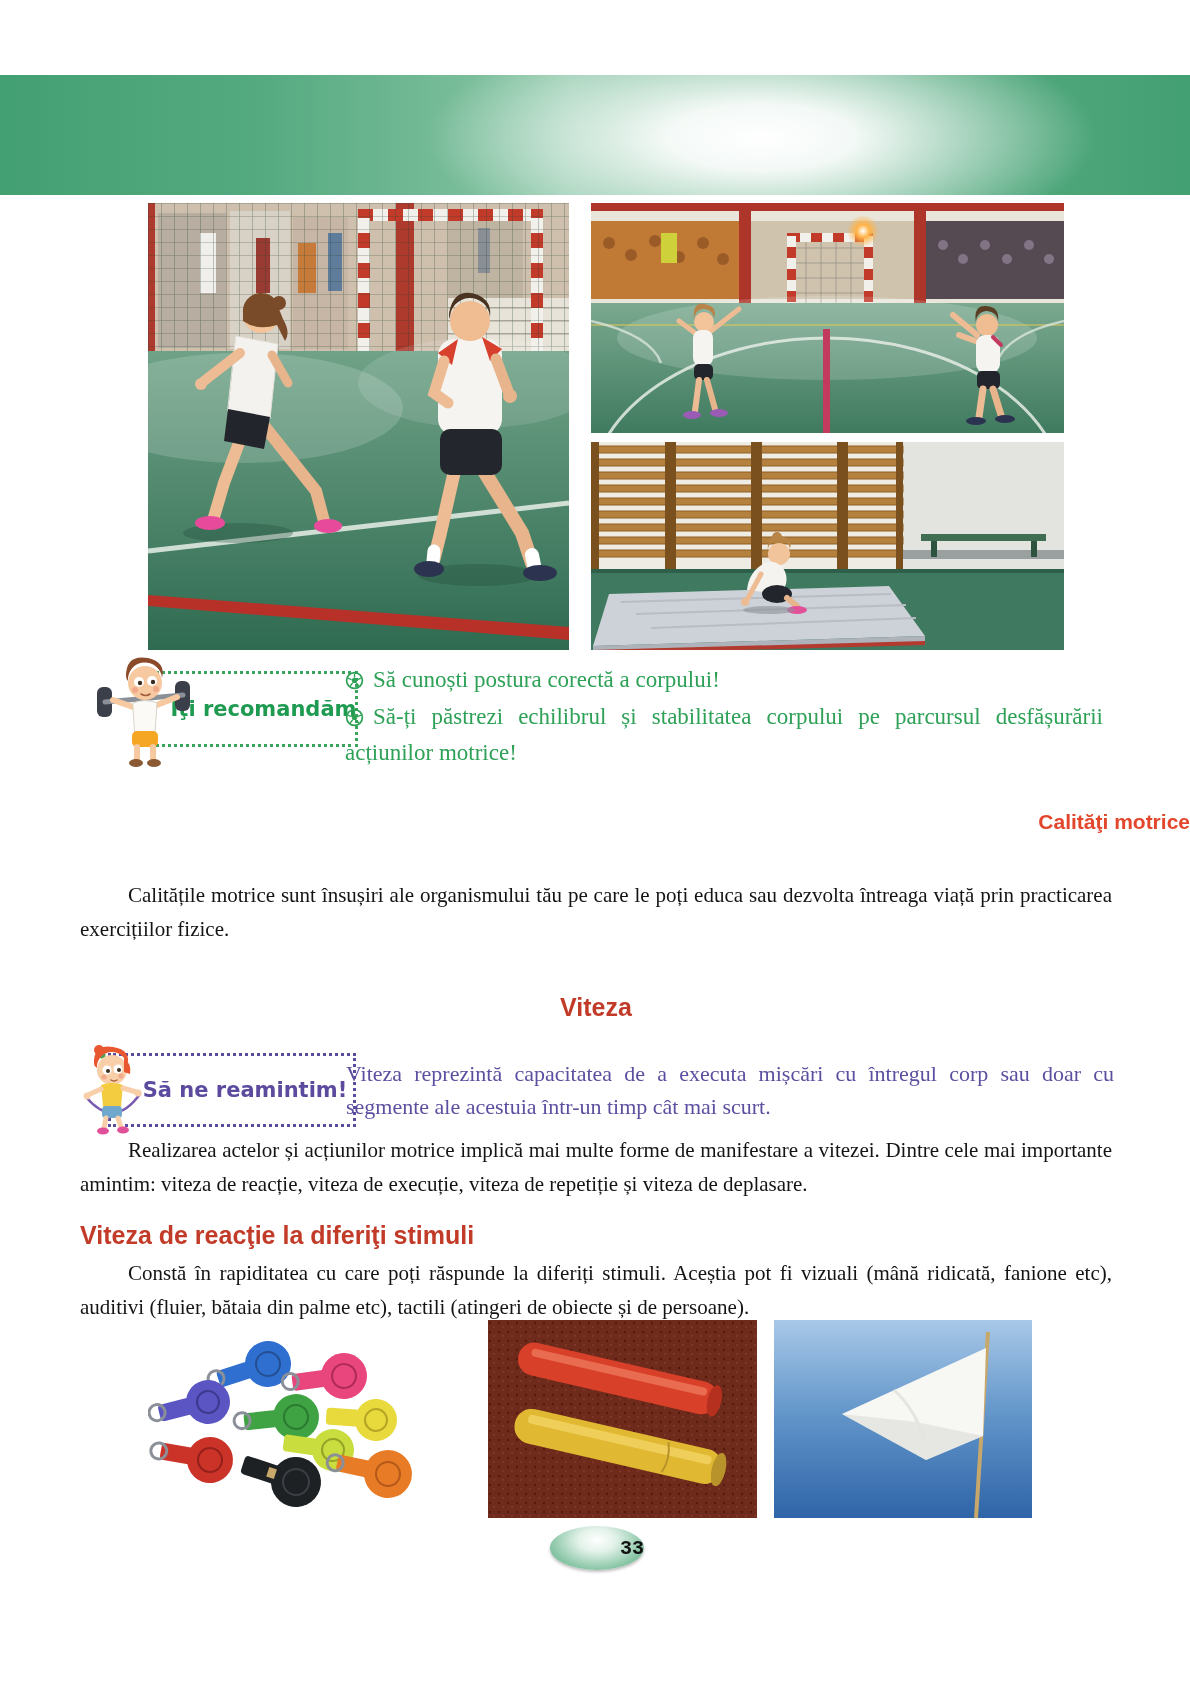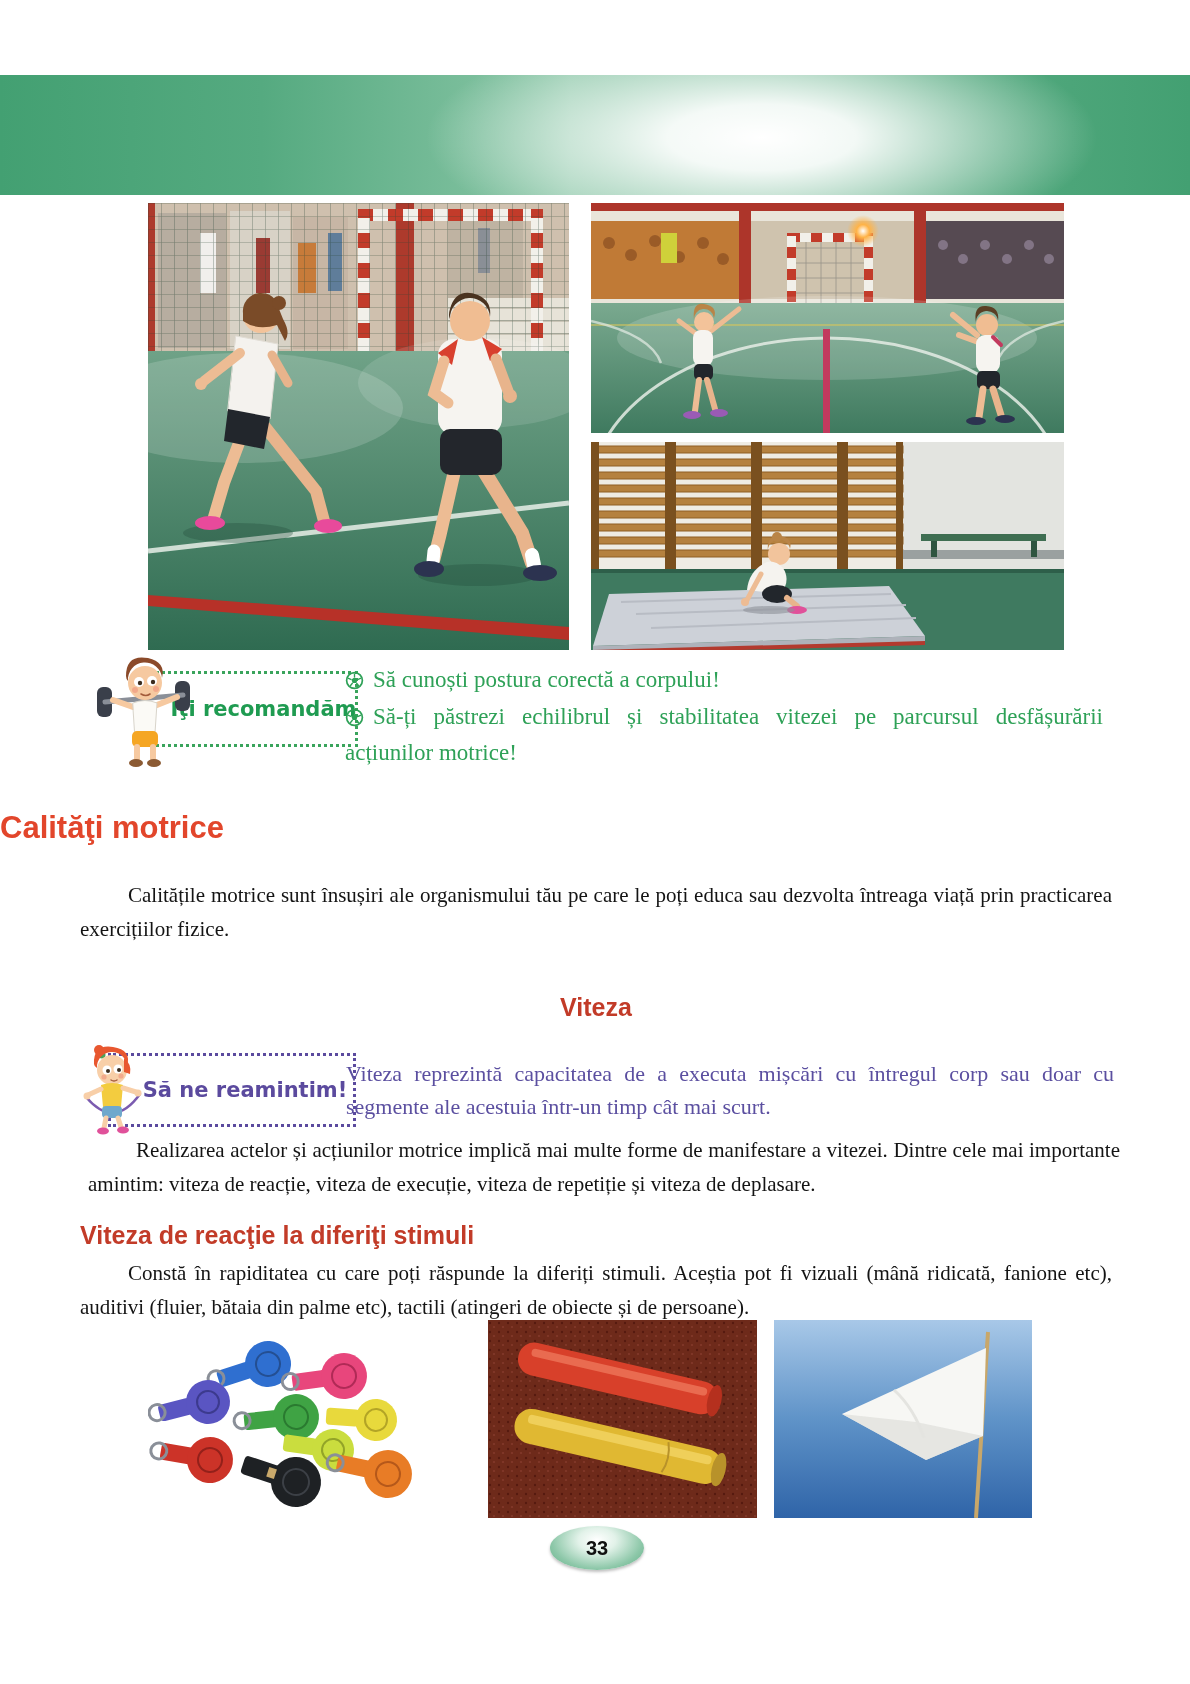--- a/index.html
+++ b/index.html
@@ -41,49 +41,49 @@
   #girl-mascot{left:74px;top:1042px;width:80px;height:95px;}
   
   #recommend-list{
     position:absolute;left:345px;top:662px;width:770px;
     color:#2ea157;font-size:23px;line-height:36px;text-align:justify;
   }
   .rec-item{margin:0 12px 1px 0;}
   .soccer-icon{display:inline-block;width:19px;height:19px;vertical-align:-3px;margin-right:9px;}
   
   .h-main{
-    position:absolute;left:0;top:810px;width:1190px;text-align:left;
-    font-family:"Liberation Sans", sans-serif;font-weight:bold;font-size:31px;color:#e2462b;
+    position:absolute;left:0;top:810px;width:1190px;text-align:right;
+    font-family:"Liberation Sans", sans-serif;font-weight:bold;font-size:21px;color:#e2462b;
   }
   .h-sub{
     position:absolute;left:80px;width:1032px;
     font-family:"Liberation Sans", sans-serif;font-weight:bold;font-size:25px;color:#c23b28;
   }
   #h-viteza{top:993px;text-align:center;}
   #h-reactie{top:1221px;}
   
   .para{
     position:absolute;left:80px;width:1032px;color:#141414;
     font-size:21px;line-height:34px;text-align:justify;text-indent:48px;
   }
   #para-intro{top:878px;}
-  #para-forms{top:1133px;margin-left:8px;}
+  #para-forms{top:1133px;}
   #para-reaction{top:1256px;}
   
   #remember-text{
     position:absolute;left:346px;top:1057px;width:768px;
     color:#5b4fa0;font-size:22px;line-height:33px;text-align:justify;
   }
   
   #page-oval{
     position:absolute;left:550px;top:1526px;width:94px;height:44px;border-radius:50%;
     background:radial-gradient(ellipse at 50% 32%, #ffffff 0%, #e2f2e9 28%, #8cc7a8 68%, #5dab84 100%);
     box-shadow:0 2px 3px rgba(0,0,0,.25);
-    display:flex;align-items:center;justify-content:center;
-    font-family:Liberation Sans, sans-serif;font-weight:bold;font-size:20px;color:#111;
+    display:flex;align-items:center;justify-content:flex-end;
+    font-family:Liberation Mono, monospace;font-weight:bold;font-size:20px;color:#111;
   }
 </style>
 </head>
 <body>
 
 <div id="page">
 
   <div class="band"></div>
 
   <div class="photo" id="photo-gym-start">
@@ -335,21 +335,21 @@
   <div id="recommend-list">
     <div class="rec-item"><svg class="soccer-icon" viewBox="0 0 20 20">
           <circle cx="10" cy="10" r="8.3" fill="none" stroke="#2ea157" stroke-width="1.8"></circle>
           <polygon points="10,6.6 13.2,9 12,12.6 8,12.6 6.8,9" fill="#2ea157"></polygon>
           <path d="M10 6.6V2.5M13.2 9l3.8-1.4M12 12.6l2.6 3.2M8 12.6l-2.6 3.2M6.8 9L3 7.6" stroke="#2ea157" stroke-width="1.4"></path>
         </svg><span>Să cunoști postura corectă a corpului!</span></div>
     <div class="rec-item"><svg class="soccer-icon" viewBox="0 0 20 20">
           <circle cx="10" cy="10" r="8.3" fill="none" stroke="#2ea157" stroke-width="1.8"></circle>
           <polygon points="10,6.6 13.2,9 12,12.6 8,12.6 6.8,9" fill="#2ea157"></polygon>
           <path d="M10 6.6V2.5M13.2 9l3.8-1.4M12 12.6l2.6 3.2M8 12.6l-2.6 3.2M6.8 9L3 7.6" stroke="#2ea157" stroke-width="1.4"></path>
-        </svg><span>Să-ți păstrezi echilibrul și stabilitatea vitezei pe parcursul desfășurării acțiunilor motrice!</span></div>
+        </svg><span>Să-ți păstrezi echilibrul și stabilitatea corpului pe parcursul desfășurării acțiunilor motrice!</span></div>
   </div>
 
   <div class="h-main">Calităţi motrice</div>
   <div class="para" id="para-intro">Calitățile motrice sunt însușiri ale organismului tău pe care le poți educa sau dezvolta întreaga viață prin practicarea exercițiilor fizice.</div>
 
   <div class="h-sub" id="h-viteza">Viteza</div>
 
   <div class="badge-box" id="remember-box">
     <span class="badge-label">Să ne reamintim!</span>
   </div>

